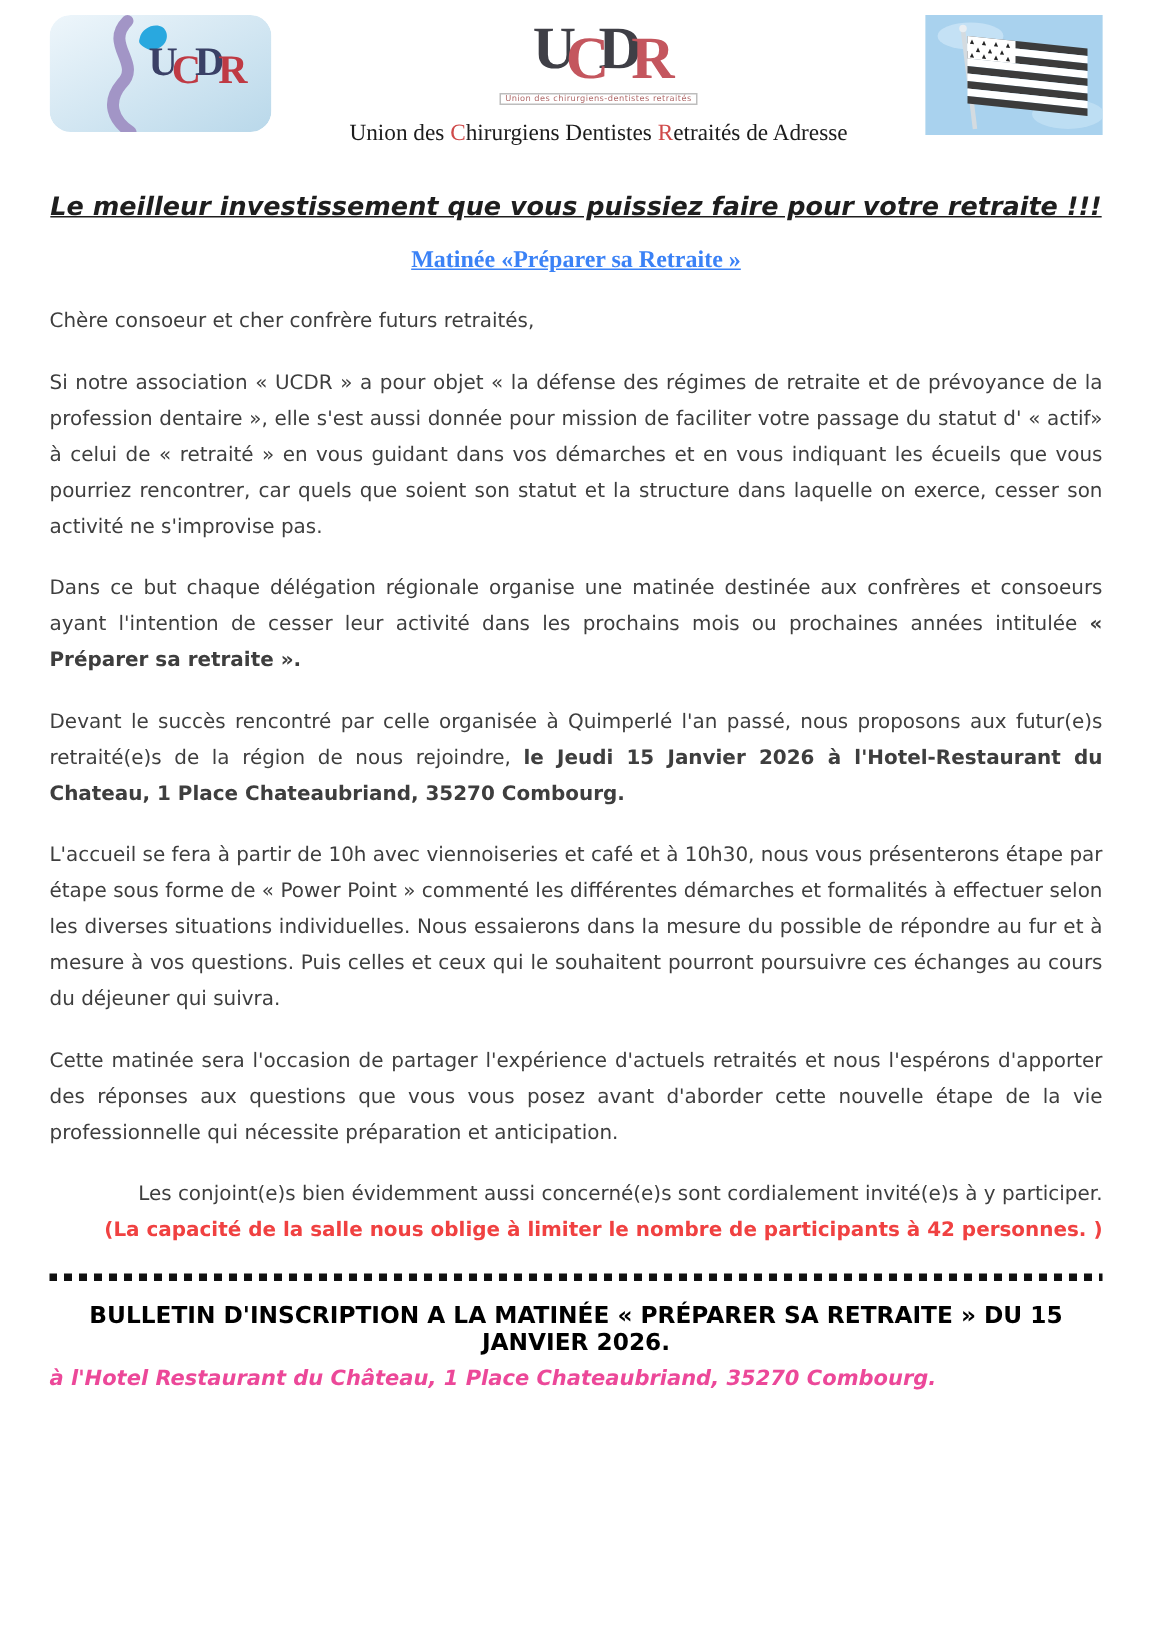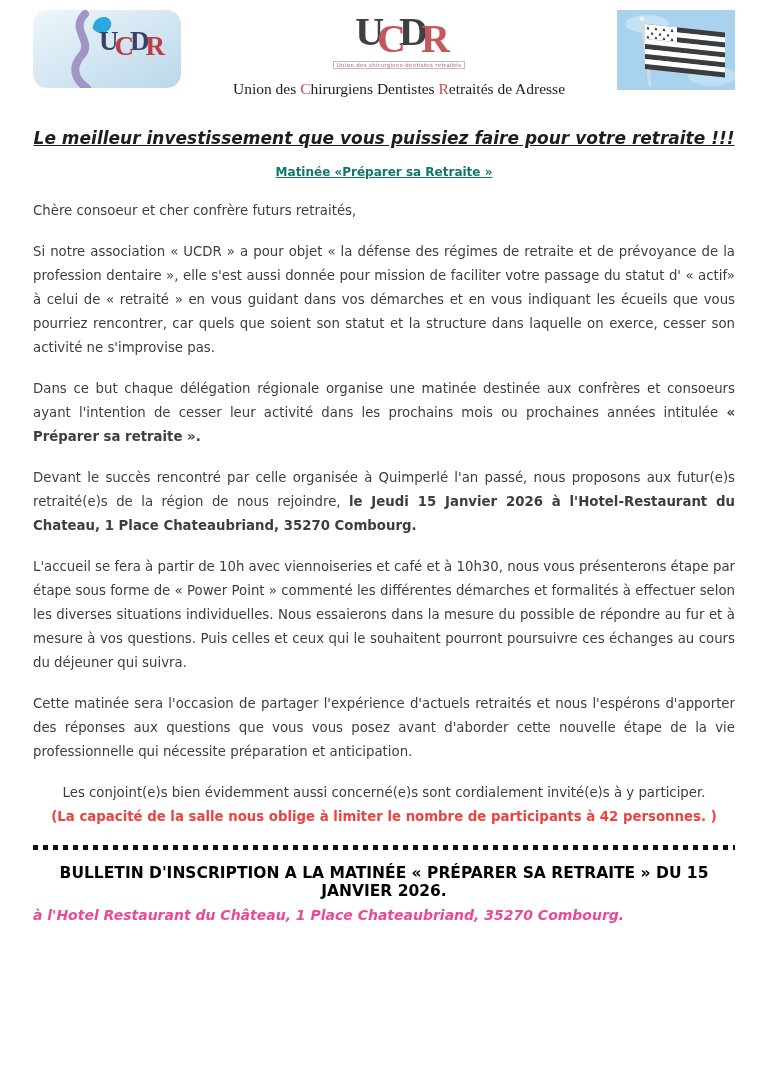--- a/index.html
+++ b/index.html
@@ -32,26 +32,26 @@
   .ucdr-big .rd{color:var(--logo_red);position:relative;top:7px;}
   .boxed-caption{display:inline-block;font-size:5.5px;color:#b06a6a;border:1px solid #bdbdbd;
     padding:0 3px;margin-top:2px;letter-spacing:.3px;}
   .org-line{font-family:"Liberation Serif",serif;font-size:15.5px;color:#1c1c1c;
     margin-top:9px;white-space:nowrap;}
   .org-line .red-letter{color:#cf4a4a;}
   .logo-right{width:118px;height:80px;background:var(--flag_bg);position:relative;flex:0 0 auto;}
   
   .doc-title{margin:22px 0 0 0;text-align:center;font-weight:bold;font-style:italic;
     font-size:17px;color:#1e1e1e;text-decoration:underline;}
-  .doc-subtitle{margin:17px 0 0 0;text-align:center;font-weight:bold;font-size:12px;
-    color:#0f766e;text-decoration:underline;}
+  .doc-subtitle{margin:17px 0 0 0;text-align:center;font-weight:bold;font-size:16px;
+    color:#3b82f6;text-decoration:underline;font-family:Liberation Serif, serif;}
   
   .body-text{margin-top:20px;font-size:13.3px;line-height:24px;}
   .body-text p{margin:0 0 17px 0;text-align:justify;}
-  .body-text p.nojust{text-align:center;margin-bottom:0;}
+  .body-text p.nojust{text-align:right;margin-bottom:0;}
   .capacity{color:var(--accent_red);font-weight:bold;margin-top:0;}
   
   .dotted-sep{height:5px;margin:16px 0 14px 0;
     background:repeating-linear-gradient(to right,#101010 0 5px,transparent 5px 10px);}
   
   .bulletin-title{text-align:center;font-weight:bold;font-size:15.5px;color:#000000;margin:2px 0 0 0;}
   .bulletin-subtitle{text-align:left;font-weight:bold;font-style:italic;font-size:14px;
     color:#ec4899;margin:7px 0 0 0;}
   
   .form{margin-top:22px;font-size:14px;}

